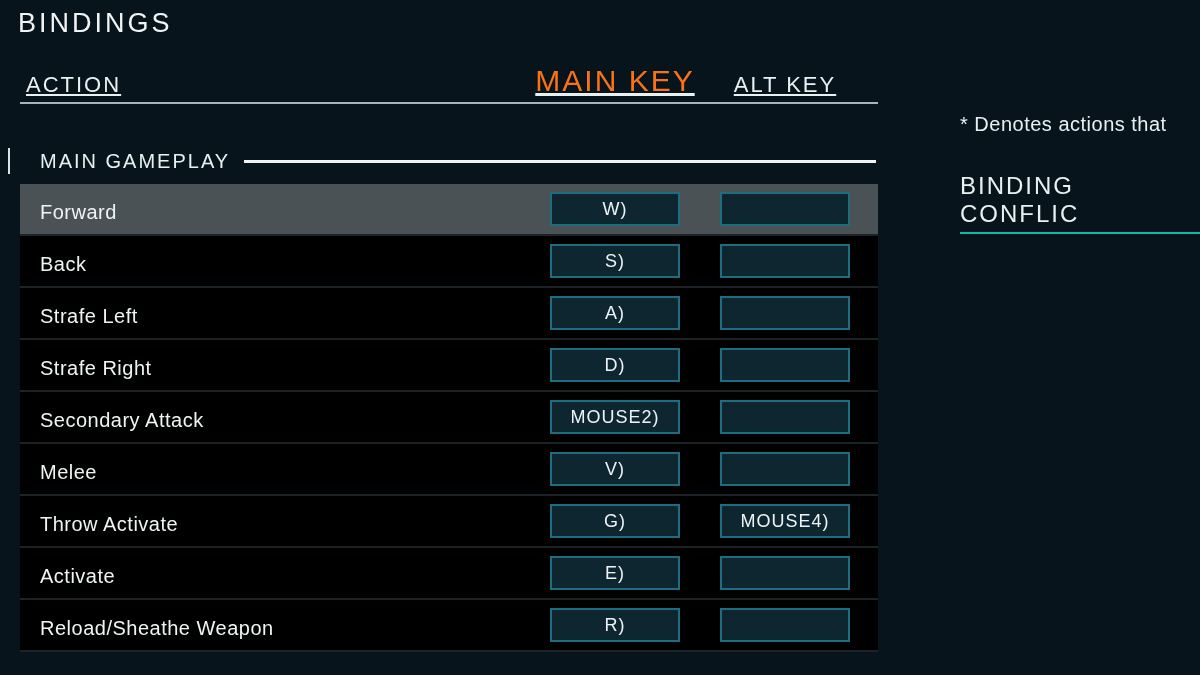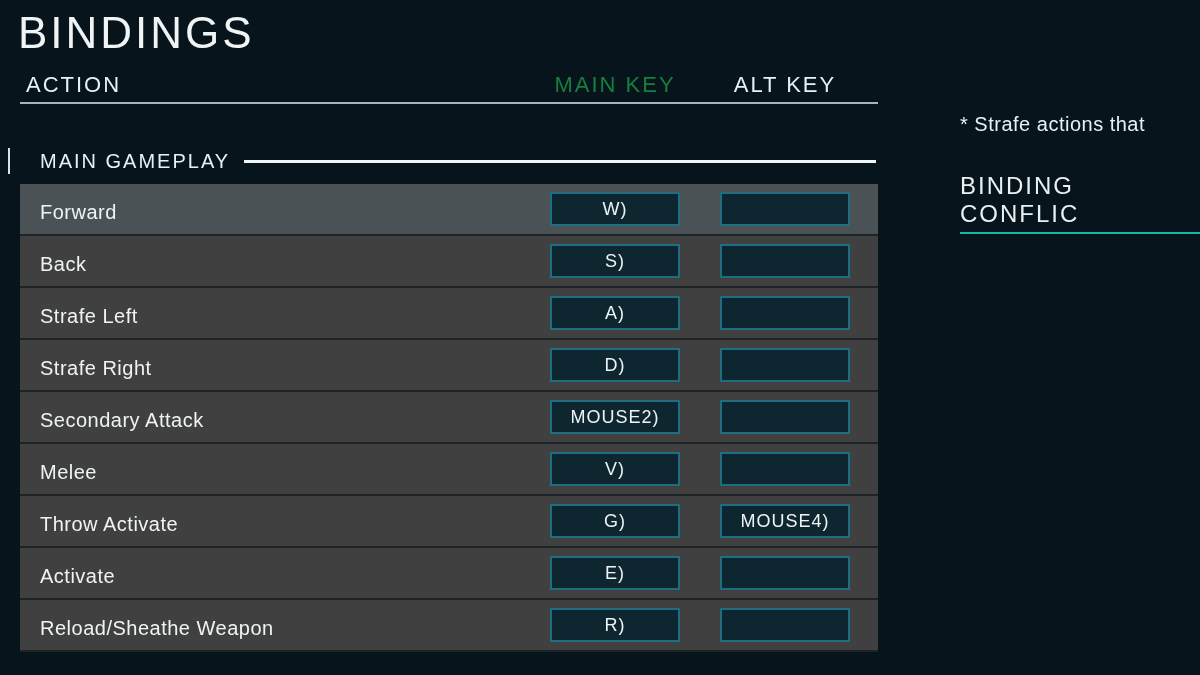--- a/index.html
+++ b/index.html
@@ -14,52 +14,53 @@
       font-family: "Arial Narrow", Arial, sans-serif;
       font-stretch: condensed;
       color: #e8f0f2;
       overflow: hidden;
       position: relative;
     }
     .page-title {
       position: absolute;
       top: 8px;
       left: 18px;
-      font-size: 44px;
+      font-size: 27px;
       font-weight: 400;
       letter-spacing: 3px;
       color: #f0f4f5;
       font-stretch: semi-condensed;
     }
     .content {
       position: absolute;
       top: 72px;
       left: 20px;
       width: 858px;
     }
     .col-headers {
       display: flex;
       align-items: flex-end;
       height: 32px;
       border-bottom: 2px solid #a8b4b8;
       padding-bottom: 4px;
+      text-decoration: underline;
     }
     .col-action {
       width: 510px;
       font-size: 22px;
       letter-spacing: 2px;
       padding-left: 6px;
       color: #e8f0f2;
     }
     .col-main {
       width: 170px;
-      font-size: 22px;
+      font-size: 30px;
       letter-spacing: 2px;
       text-align: center;
-      color: #15803d;
+      color: #f97316;
     }
     .col-alt {
       width: 170px;
       font-size: 22px;
       letter-spacing: 2px;
       text-align: center;
       color: #e8f0f2;
     }
     .list-wrap {
       position: relative;
@@ -93,21 +94,21 @@
       background: #f0f4f5;
       margin-right: 2px;
     }
     .rows {
       margin-top: 10px;
     }
     .row {
       display: flex;
       align-items: center;
       height: 52px;
-      background: #404040;
+      background: #000000;
       border-bottom: 2px solid #1c2428;
       padding-left: 20px;
     }
     .row:nth-child(1) {
       background: #4a5256;
     }
     .row-label {
       width: 490px;
       font-size: 20px;
       color: #eef3f4;
@@ -250,14 +251,14 @@
             <div class="key-box">R)</div>
           </div>
           <div class="key-cell">
             <div class="key-box"></div>
           </div>
         </div>
       </div>
   </div>
 </div>
 
-<div class="side-note">* Strafe actions that</div>
+<div class="side-note">* Denotes actions that</div>
 <div class="side-heading">BINDING CONFLIC</div>
 
 </body></html>

